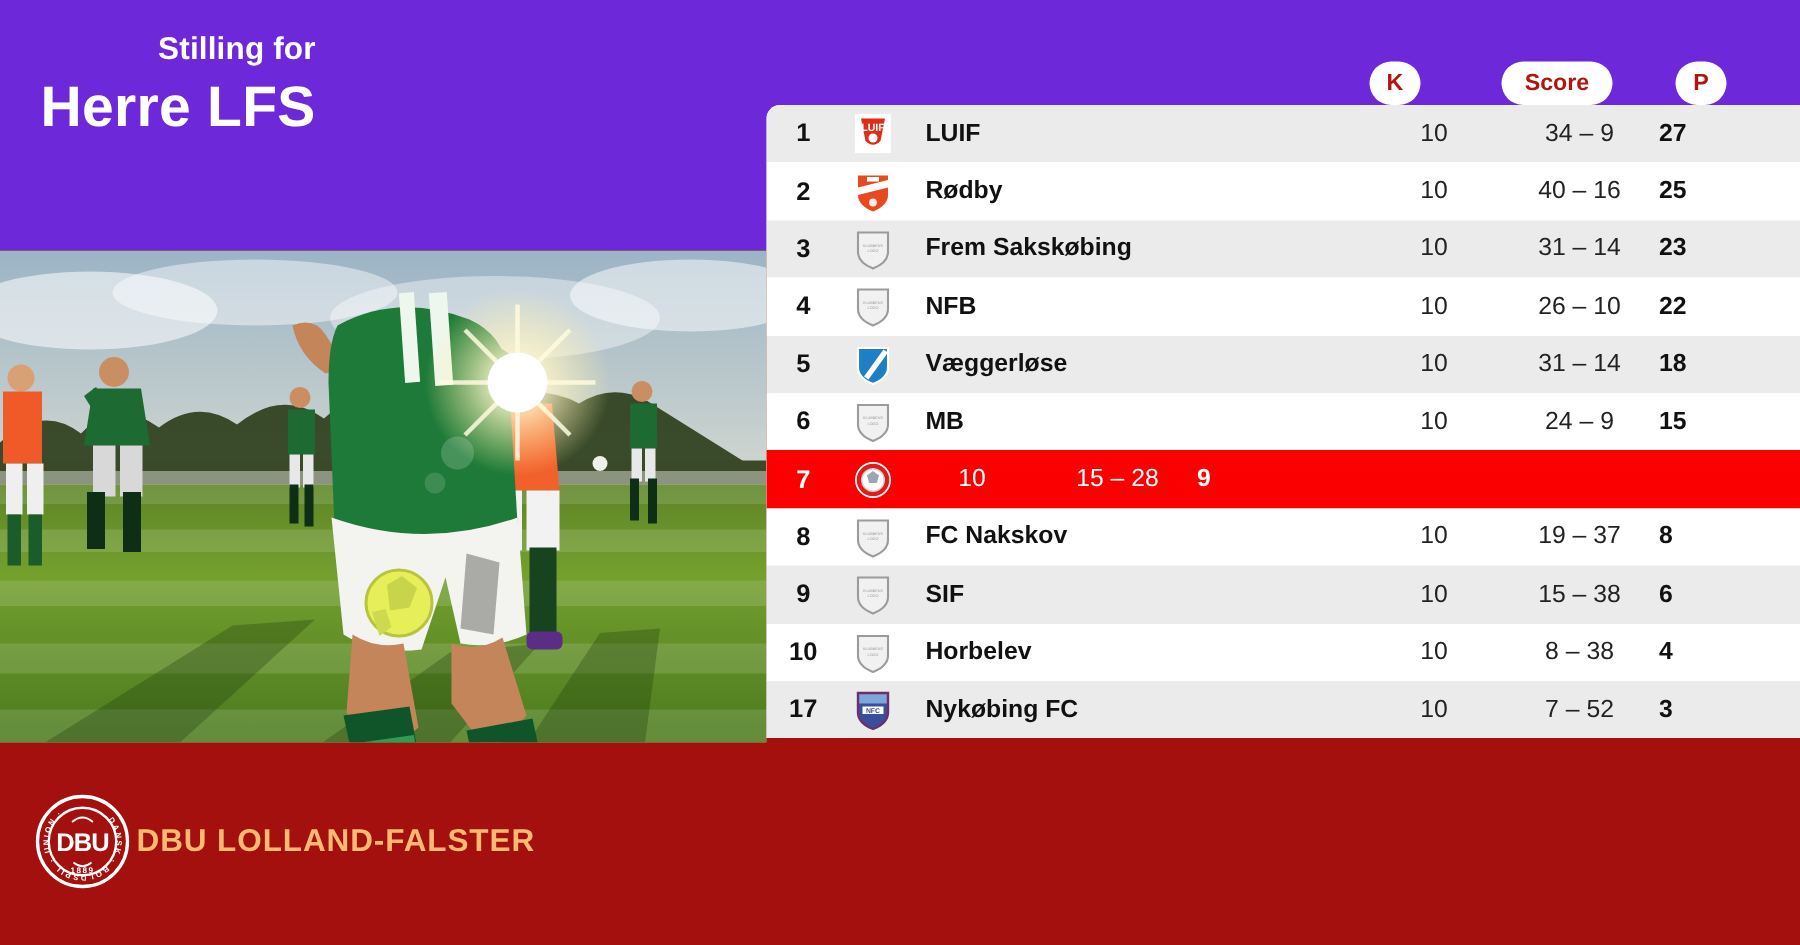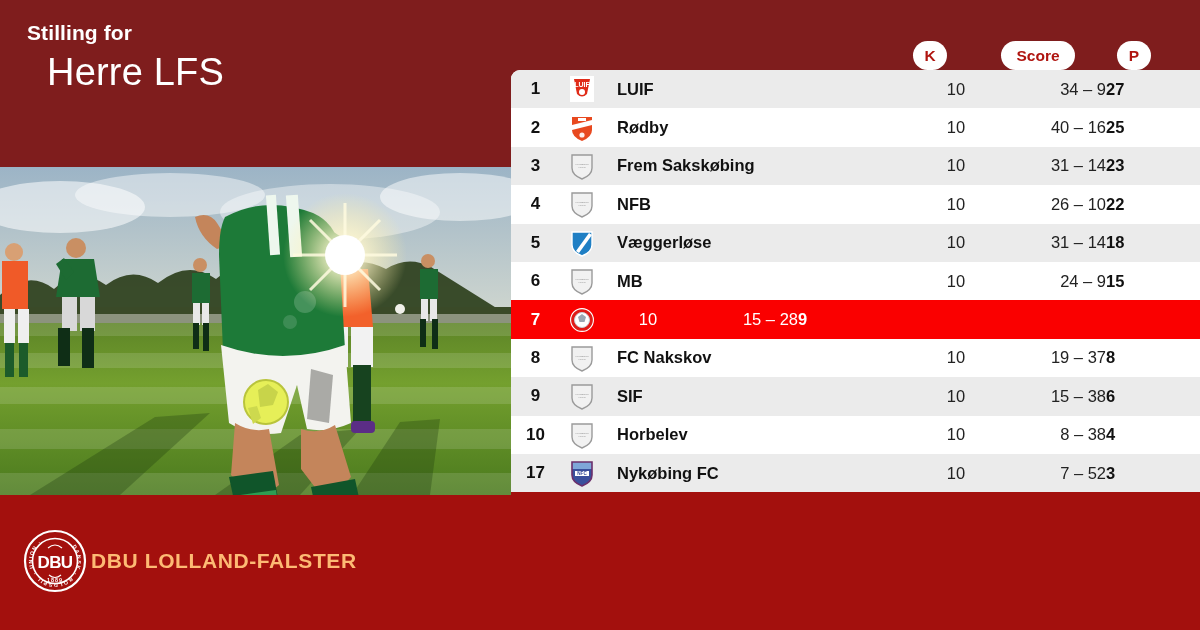--- a/index.html
+++ b/index.html
@@ -11,35 +11,35 @@
   .canvas {
     position: relative;
     width: 1200px; height: 630px;
     background: #a3100d;
   }
 
   
   .top-band {
     position: absolute; left: 0; top: 0;
     width: 1200px; height: 167px;
-    background: #7f1d1d;
+    background: #6d28d9;
+    text-align: right;
   }
   .title-block {
     position: absolute; left: 27px; top: 20px;
     color: #ffffff;
   }
   .title-small {
     font-size: 21px; font-weight: bold;
     letter-spacing: .1px; line-height: 26px;
   }
   .title-big {
-    font-size: 38px; font-weight: normal;
+    font-size: 38px; font-weight: bold;
     letter-spacing: .2px; line-height: 48px;
     margin-top: 2px;
-    margin-left: 20px;
   }
 
   
   .photo {
     position: absolute; left: 0; top: 167px;
     width: 511px; height: 328px;
     overflow: hidden;
     background: #6b8b3c;
   }
   .photo svg { display: block; width: 511px; height: 328px; }
@@ -74,21 +74,21 @@
   .c-team {
     flex: 1 1 auto; padding-left: 13px;
     font-size: 16.5px; font-weight: bold; color: #111111;
     white-space: nowrap; overflow: hidden;
   }
   .c-k {
     width: 88px; flex: 0 0 88px; text-align: center;
     font-size: 16.5px; font-weight: normal; color: #222222;
   }
   .c-score {
-    width: 106px; flex: 0 0 106px; text-align: right;
+    width: 106px; flex: 0 0 106px; text-align: center;
     font-size: 16.5px; font-weight: normal; color: #222222;
   }
   .c-p {
     width: 94px; flex: 0 0 94px; text-align: left;
     font-size: 16.5px; font-weight: bold; color: #111111;
   }
   .row.hl .c-pos, .row.hl .c-team, .row.hl .c-k,
   .row.hl .c-score, .row.hl .c-p { color: #ffffff; }
 
   

